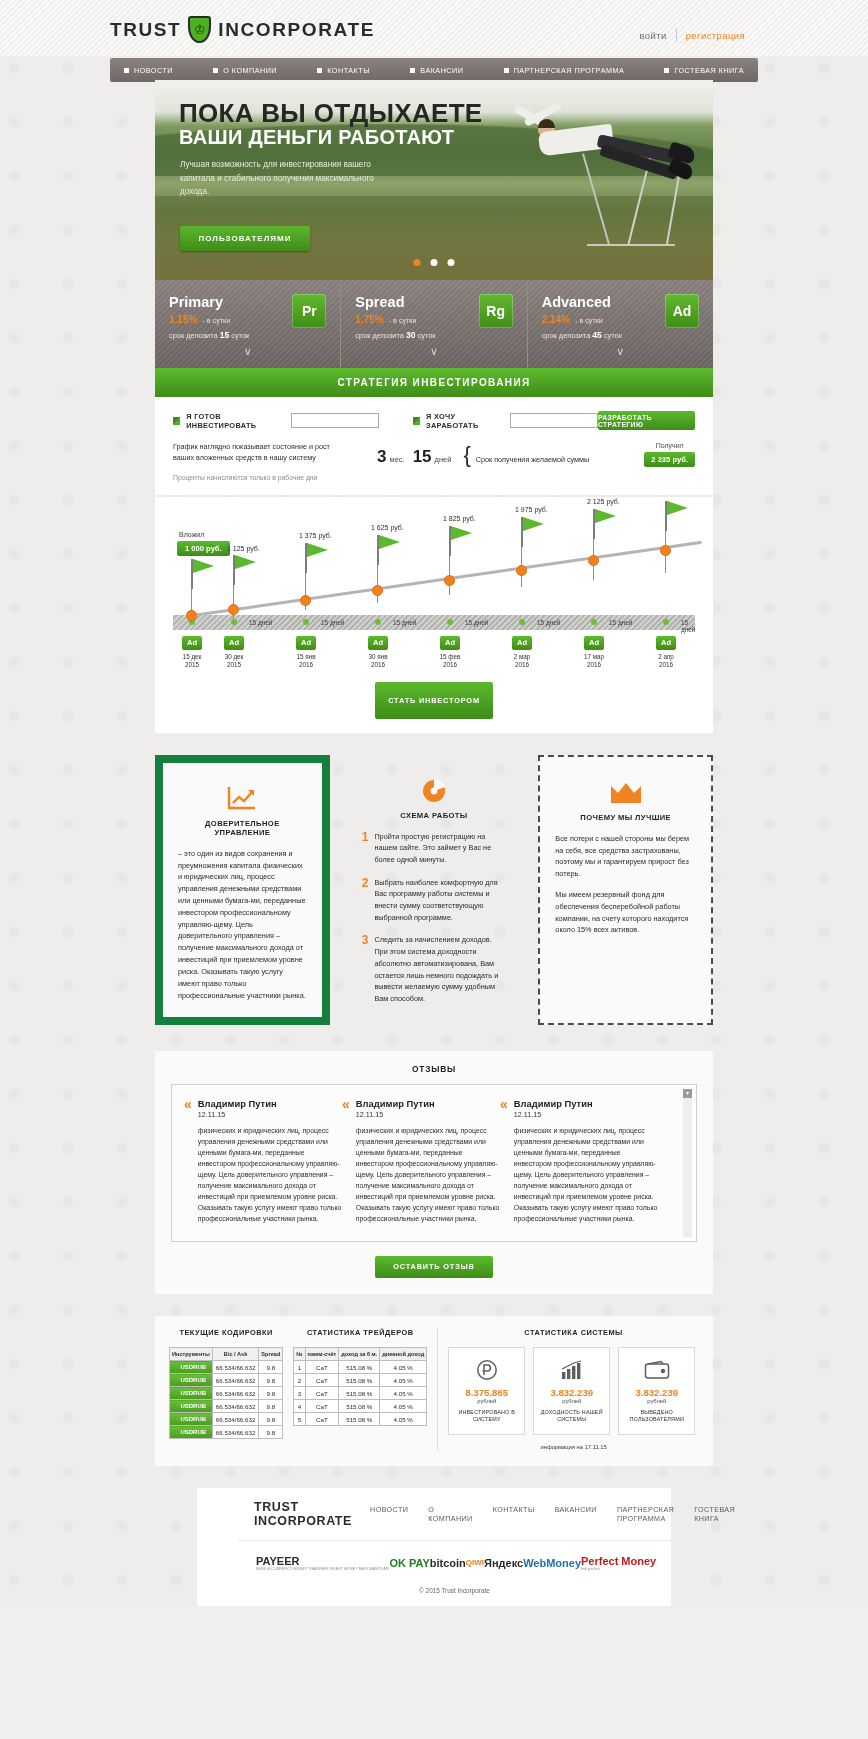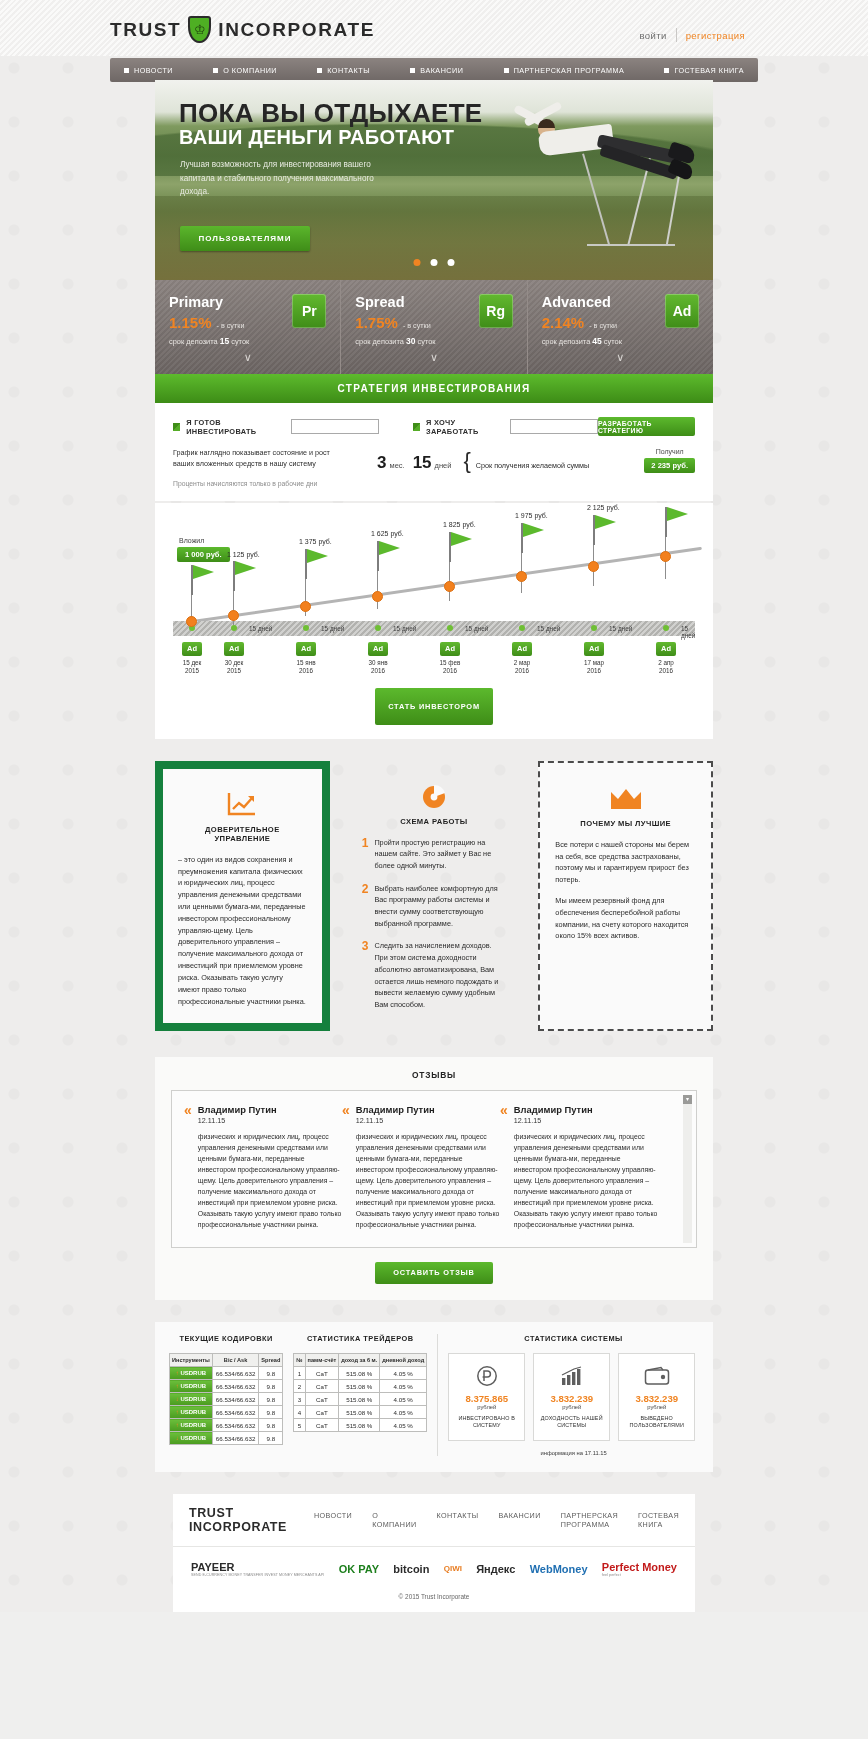--- a/index.html
+++ b/index.html
@@ -115,21 +115,21 @@
 
   
   .plans { width: 558px; margin: 0 auto; display: flex;
            background: linear-gradient(#8a827f, #6b6462); }
   .plan { flex: 1; padding: 14px 14px 10px; position: relative;
           background-image: repeating-linear-gradient(135deg, rgba(255,255,255,0.05) 0 2px, rgba(0,0,0,0.03) 2px 4px); }
   .plan + .plan { border-left: 1px solid #948c89; }
   .plan-top { display: flex; justify-content: space-between; align-items: flex-start; }
   .plan-name { font-size: 14.5px; font-weight: bold; color: #fff; }
   .plan-rate-row { margin-top: 4px; display: flex; align-items: baseline; gap: 5px; }
-  .plan-rate { font-size: 15px; font-weight: bold; color: #f08422; }
+  .plan-rate { font-size: 10px; font-weight: bold; color: #f08422; }
   .plan-per { font-size: 7.2px; color: #e3e0dd; }
   .plan-term { margin-top: 5px; font-size: 7.4px; color: #e9e6e3; }
   .plan-term b { color: #fff; font-size: 8.5px; }
   .plan-badge { width: 34px; height: 34px; border-radius: 3px;
                 background: linear-gradient(#62b92f, #3f8d18);
                 display: flex; align-items: center; justify-content: center;
                 color: #fff; font-size: 14px; font-weight: bold; flex: none;
                 box-shadow: inset 0 0 0 1px rgba(255,255,255,.25); }
   .plan-chev { text-align: center; color: #d8d5d2; font-size: 11px; margin-top: 5px; }
 
@@ -253,21 +253,21 @@
   .scard { width: 77px; border: 1px solid #d9d9d7; background: #fff; padding: 9px 5px 10px;
            text-align: center; }
   .scard-ic { height: 26px; display: flex; align-items: center; justify-content: center; }
   .scard-val { font-size: 9.6px; font-weight: bold; color: #f08422; margin-top: 4px; }
   .scard-cur { font-size: 5.8px; color: #4a4a4a; }
   .scard-cap { font-size: 5.4px; color: #2f2f2f; margin-top: 5px; line-height: 1.4; letter-spacing: .2px; }
   .info-date { text-align: center; font-size: 5.8px; color: #3a3a3a; margin-top: 9px; }
   .divider-v { width: 1px; background: #dcdcda; }
 
   
-  .footer { width: 522px; margin: 22px auto 0; background: #fff; }
+  .footer { width: 474px; margin: 22px auto 0; background: #fff; padding-left: 41px; }
   .fnav { display: flex; align-items: center; padding: 12px 16px; border-bottom: 1px solid #e6e6e4; }
   .flogo { font-size: 12.5px; font-weight: bold; letter-spacing: .6px; color: #2b2b2b; margin-right: 18px; }
   .fnav-items { display: flex; gap: 20px; margin-left: auto; }
   .fnav-item { font-size: 7.2px; color: #5c5c5c; letter-spacing: .4px; }
   .pays { display: flex; align-items: center; justify-content: space-between;
           padding: 14px 18px 10px; }
   .pay { font-size: 11px; font-weight: bold; color: #2b2b2b; white-space: nowrap; }
   .pay .sm { display: block; font-size: 3.6px; font-weight: normal; color: #888; letter-spacing: .1px; }
   .copyright { text-align: center; font-size: 6.4px; color: #666; padding: 6px 0 12px; }
 </style>

